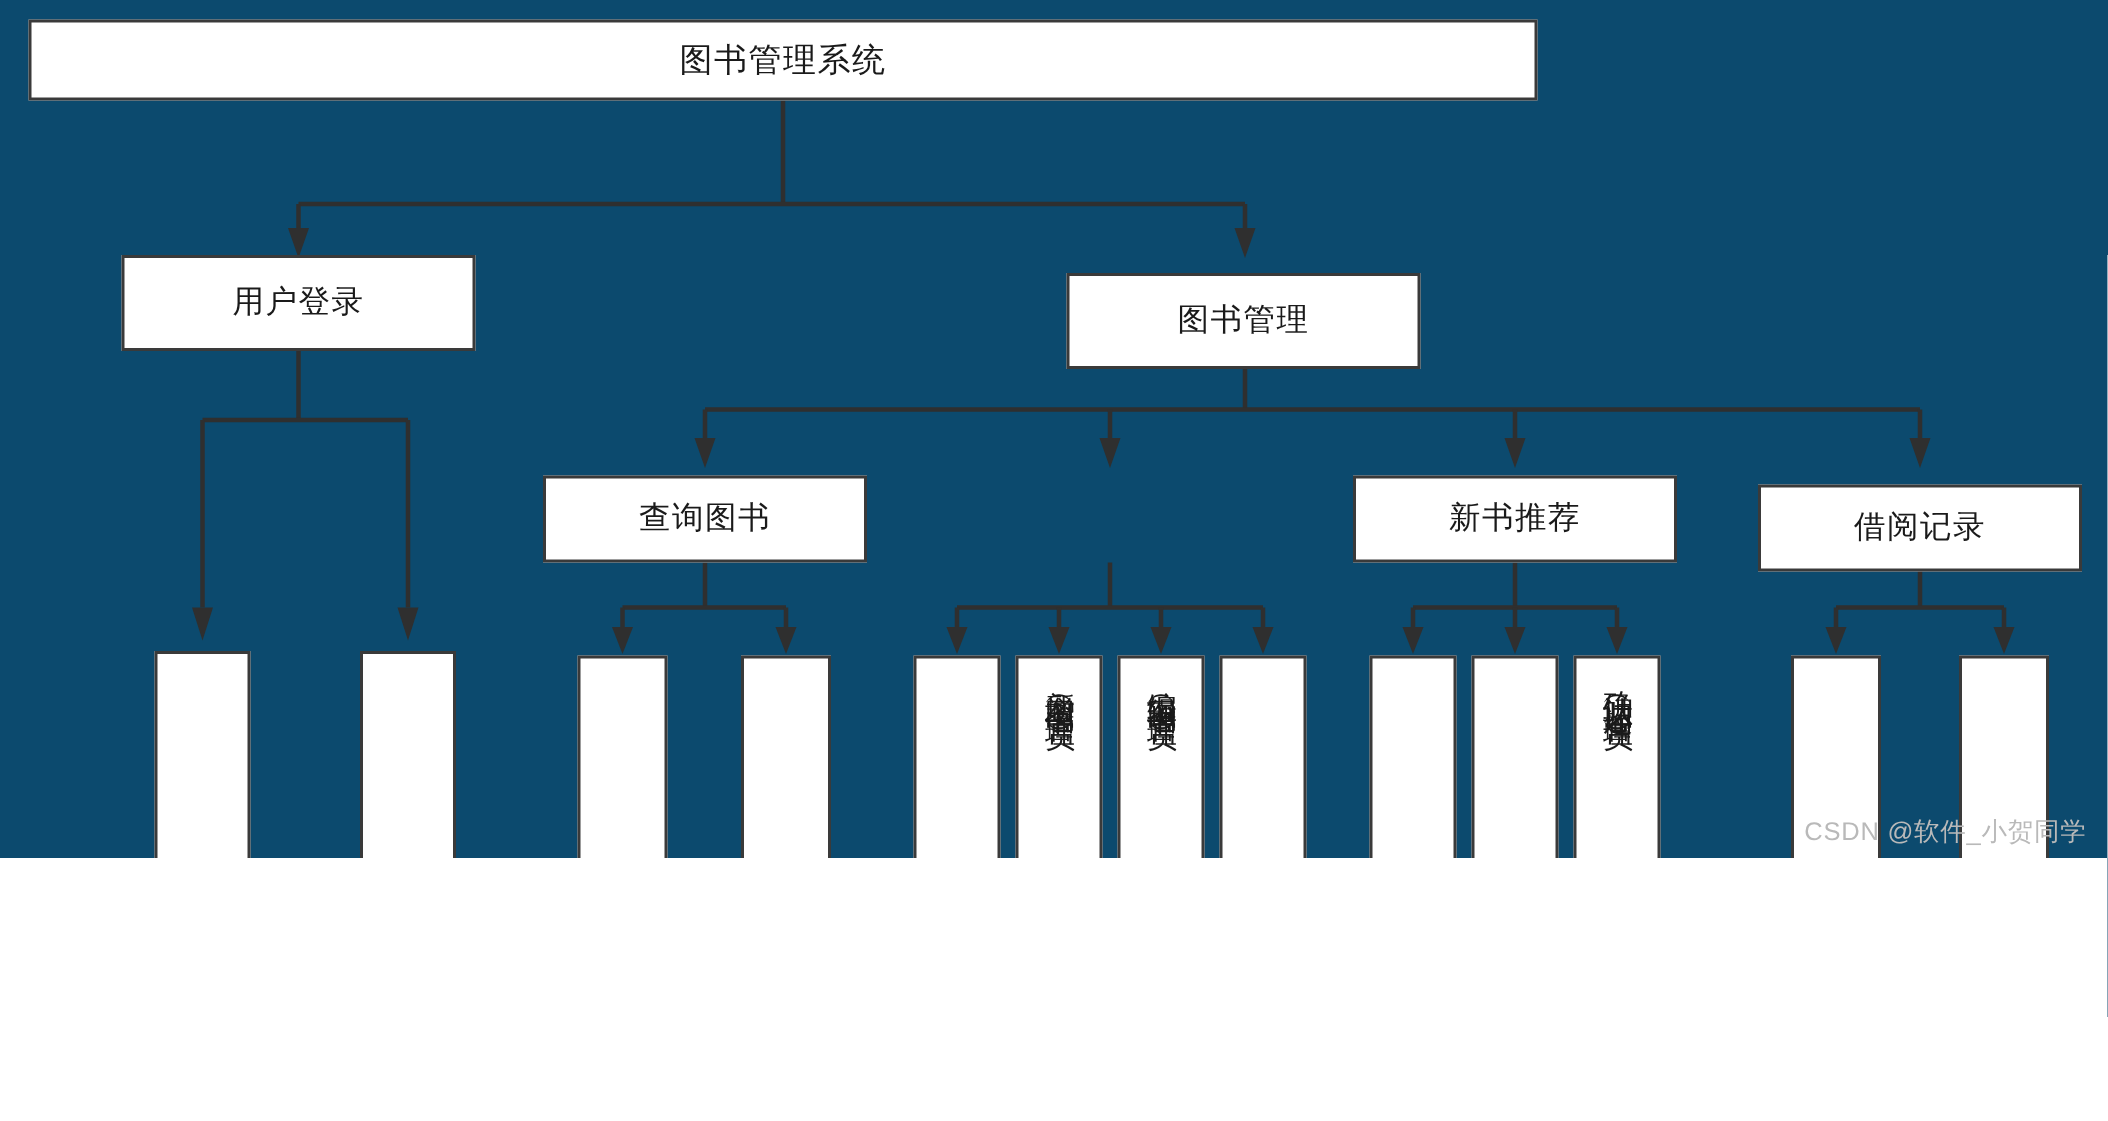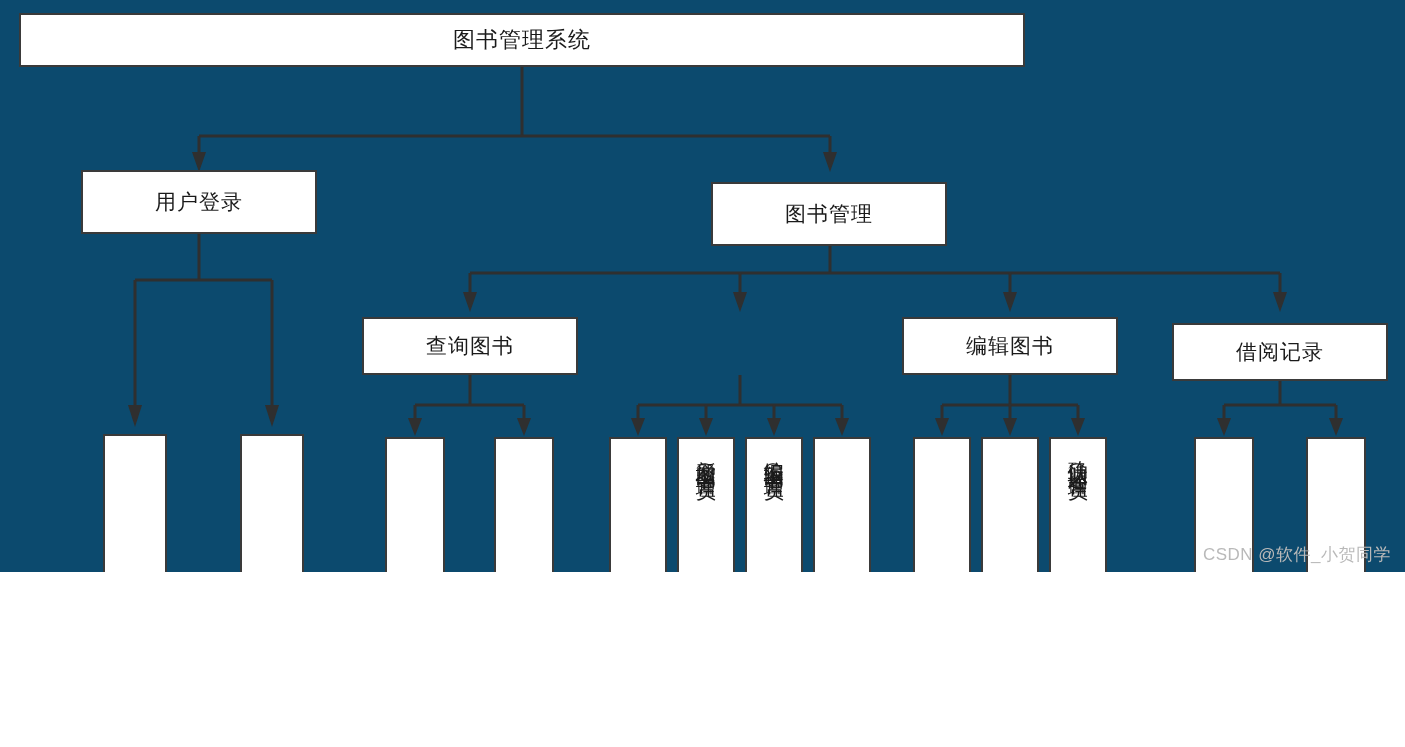--- a/index.html
+++ b/index.html
@@ -170,21 +170,21 @@
     <span>用户登录</span>
   </div>
   <div class="node horizontal" style="left:711px; top:182px; width:236px; height:64px;">
     <span>图书管理</span>
   </div>
 
   <div class="node horizontal" style="left:362px; top:317px; width:216px; height:58px;">
     <span>查询图书</span>
   </div>
   <div class="node horizontal" style="left:902px; top:317px; width:216px; height:58px;">
-    <span>编辑图书</span>
+    <span>新书推荐</span>
   </div>
   <div class="node horizontal" style="left:1172px; top:323px; width:216px; height:58px;">
     <span>借阅记录</span>
   </div>
 
   <div class="node vertical leaf-tall" style="left:103px; top:434px; width:64px; height:305px;">
     <span class="vtext">用户登录</span>
   </div>
   <div class="node vertical leaf-tall" style="left:240px; top:434px; width:64px; height:305px;">
     <span class="vtext">注销登录</span>

